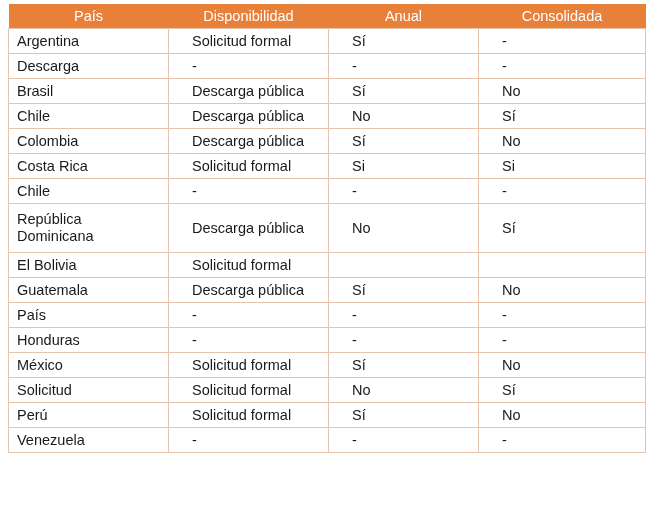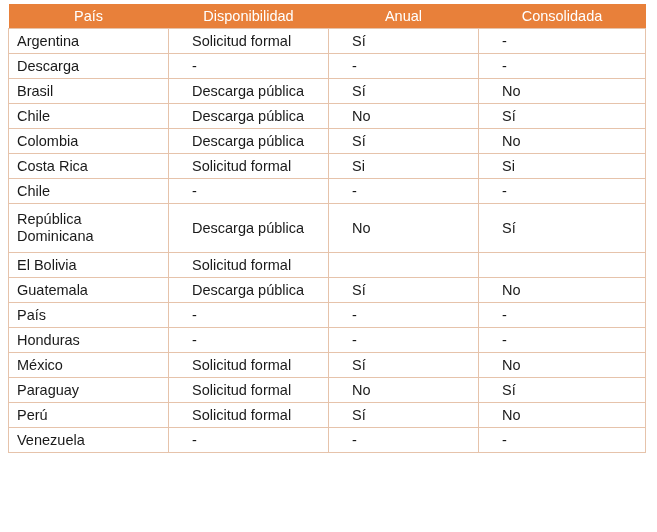--- a/index.html
+++ b/index.html
@@ -160,21 +160,21 @@
           <td class="value">-</td>
           <td class="value">-</td>
         </tr>
         <tr>
           <td class="country">México</td>
           <td class="value">Solicitud formal</td>
           <td class="value">Sí</td>
           <td class="value">No</td>
         </tr>
         <tr>
-          <td class="country">Paraguay</td>
+          <td class="country">Solicitud</td>
           <td class="value">Solicitud formal</td>
           <td class="value">No</td>
           <td class="value">Sí</td>
         </tr>
         <tr>
           <td class="country">Perú</td>
           <td class="value">Solicitud formal</td>
           <td class="value">Sí</td>
           <td class="value">No</td>
         </tr>

